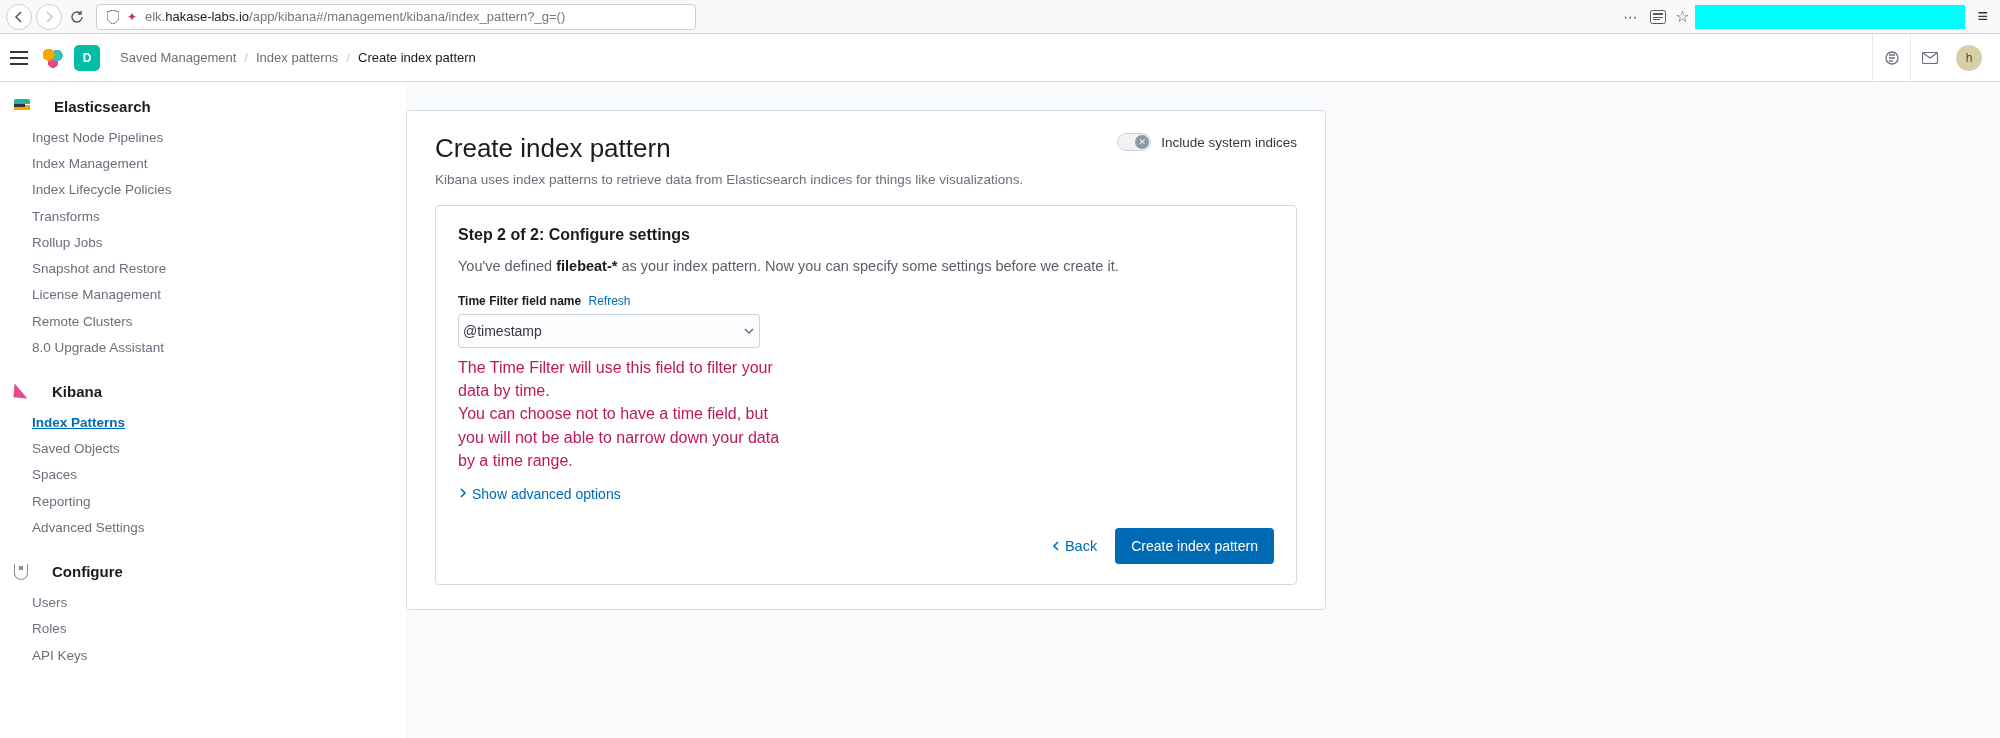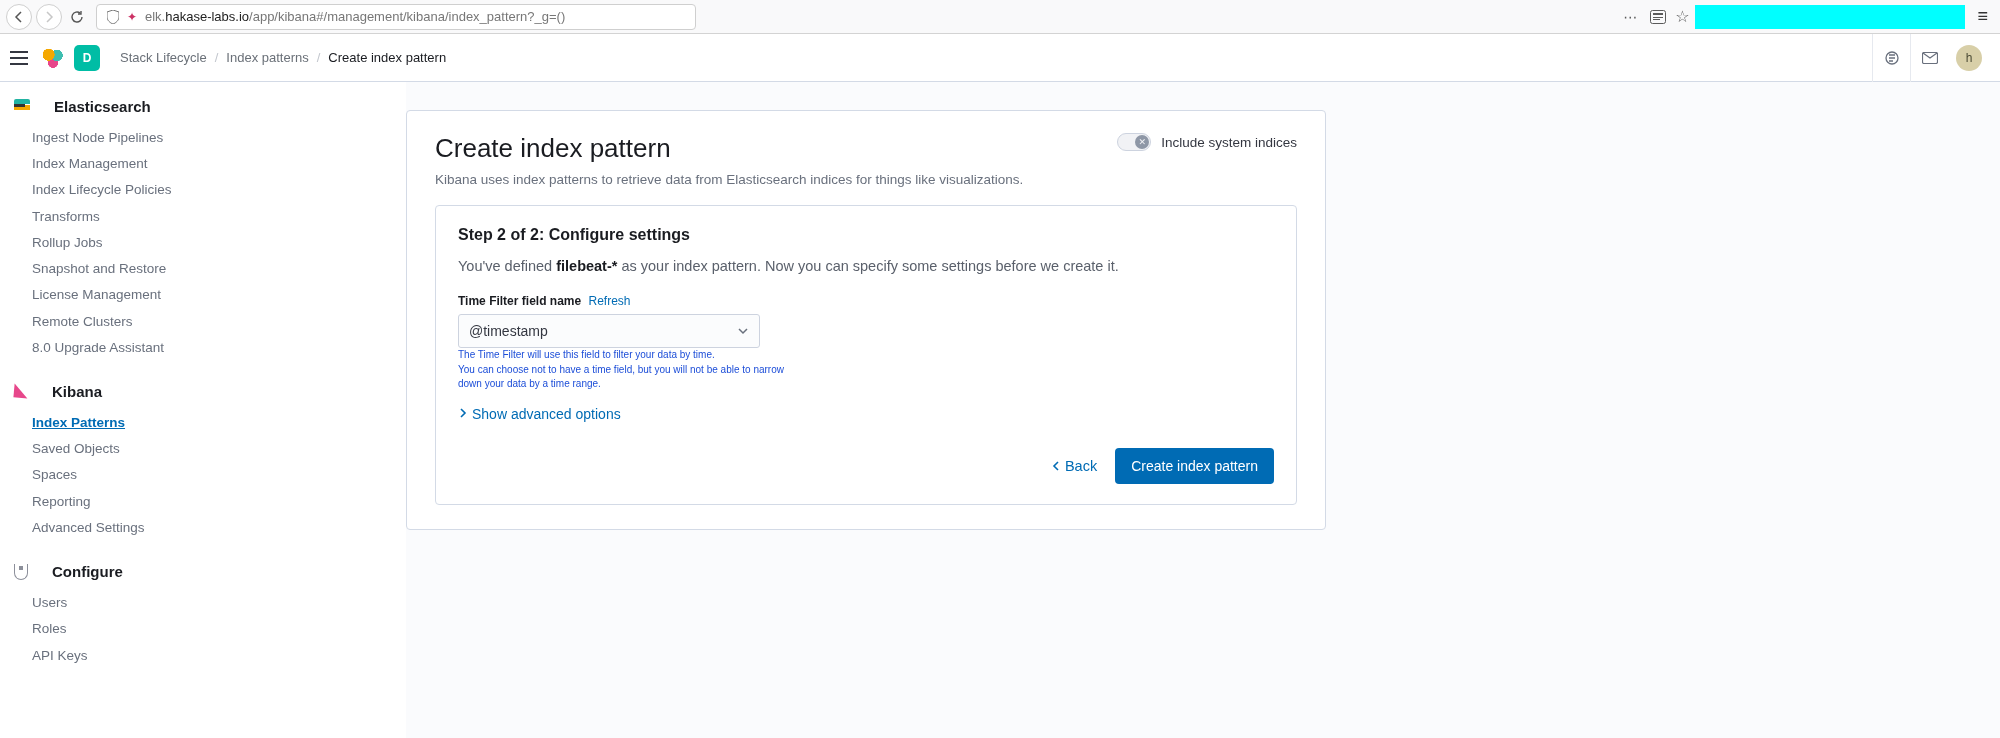--- a/index.html
+++ b/index.html
@@ -211,29 +211,29 @@
   .step-desc .strong{ font-weight:700; color:#1a1c21;}
   .field-label{ font-size:12px; font-weight:700; color:#1a1c21;}
   .field-label a{ color:#006bb4; font-weight:400; margin-left:4px; text-decoration:none;}
   .select{
     margin-top:6px;
     width:302px; height:34px;
     border:1px solid #cdd3df;
     border-radius:3px;
     background:#fbfcfd;
     display:flex; align-items:center;
-    padding:0 10px; font-size:14px; color:#343741;
+    padding:0 4px; font-size:14px; color:#343741;
     position:relative;
   }
   .select .chev{
     margin-left:auto; color:#69707d;
   }
   .helper{
-    color:#1d4ed8; font-size:10px; line-height:1.45;
-    max-width:340px;
+    color:#be185d; font-size:16px; line-height:1.45;
+    margin-top:8px; max-width:340px;
   }
   .adv{
     margin-top:14px;
     color:#006bb4; font-size:14px;
     display:flex; align-items:center; gap:4px;
     cursor:pointer;
   }
   .adv .chevright{ color:#006bb4; transform:translateY(-1px);}
   .footer-row{
     margin-top:26px; display:flex; justify-content:flex-end; align-items:center; gap:18px;
@@ -302,21 +302,21 @@
 <div class="kbn-top">
   <div class="left">
     <div class="hamburger">
         <span></span>
         <span></span>
         <span></span>
       </div>
     <div class="logo-elastic"></div>
     <div class="space-badge">D</div>
     <div class="breadcrumbs">
-      <span class="bc-link">Stack Lifecycle</span>
+      <span class="bc-link">Saved Management</span>
       <span class="sep">/</span>
       <span class="bc-link">Index patterns</span>
       <span class="sep">/</span>
       <span class="bc-current">Create index pattern</span>
     </div>
   </div>
   <div class="right">
     <div class="top-icon-cell">
       <svg width="16" height="16" viewBox="0 0 16 16">
           <circle cx="8" cy="8" r="6" fill="none" stroke="#69707d" stroke-width="1.3"></circle>

